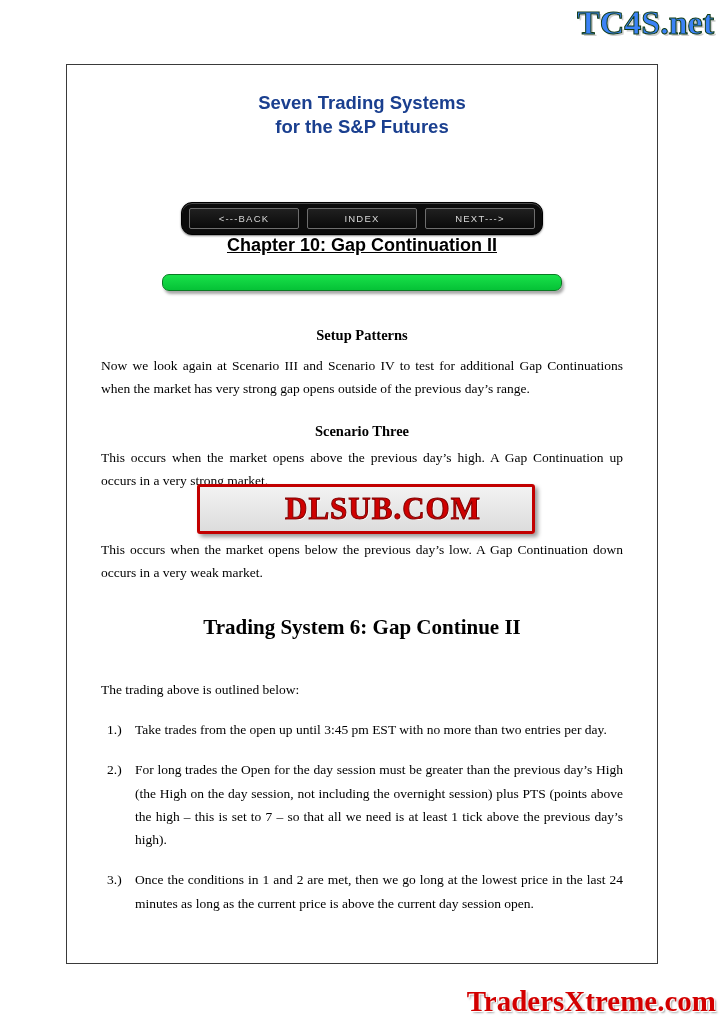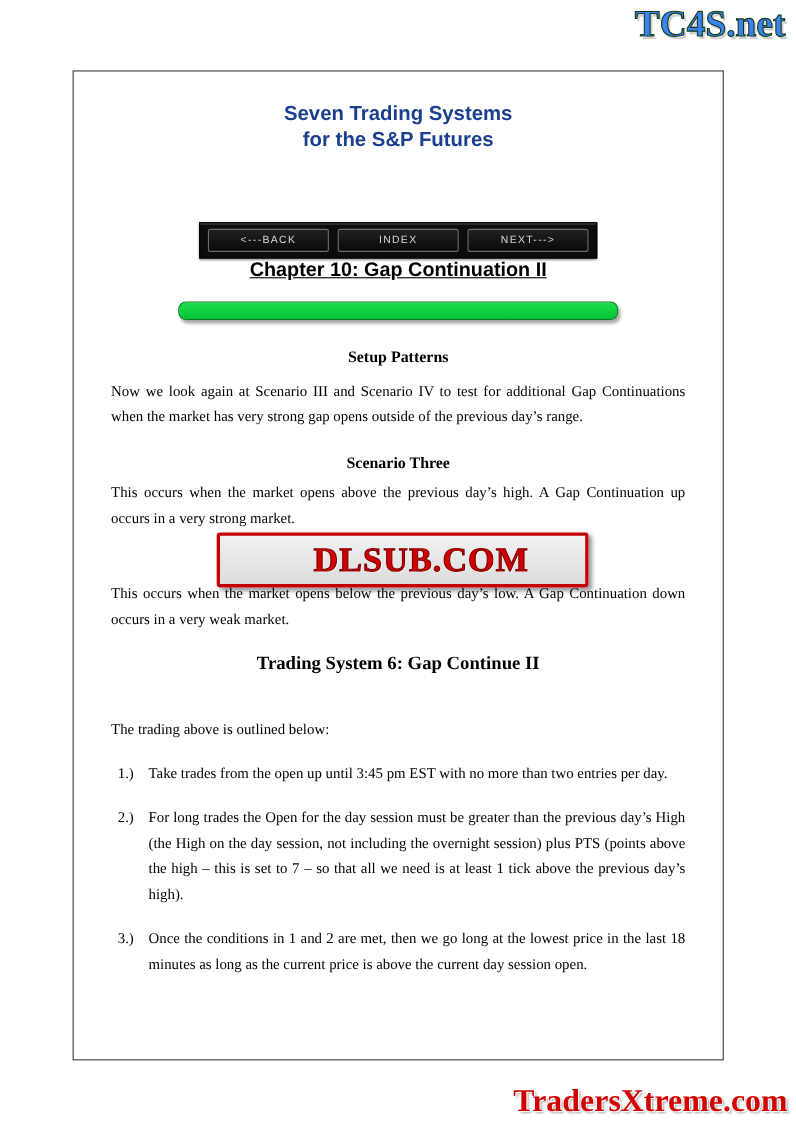--- a/index.html
+++ b/index.html
@@ -72,21 +72,21 @@
   }
 
   .nav-wrap {
     margin-top: 62px;
     display: flex;
     justify-content: center;
   }
   .nav-bar {
     background: #0c0c0c;
     border: 1px solid #000;
-    border-radius: 0;
+    border-radius: 11px;
     padding: 5px 7px;
     display: flex;
     gap: 8px;
     box-shadow: inset 0 1px 0 #4a4a4a, 0 1px 2px rgba(0,0,0,0.5);
   }
   .nav-btn {
     background: linear-gradient(#202020, #0a0a0a);
     border: 1px solid #6e6e6e;
     border-radius: 2px;
     color: #d8d8d8;
@@ -123,23 +123,23 @@
     box-shadow: 2px 3px 3px rgba(0,0,0,0.35);
   }
 
   .h-center {
     text-align: center;
     font-family: "Liberation Serif", serif;
     font-weight: bold;
     font-size: 14.5px;
     color: #000;
   }
-  .h-setup { margin-top: 26px; }
+  .h-setup { margin-top: 36px; }
   .h-scn   { margin-top: 22px; }
-  .h-sys   { margin-top: 18px; font-size: 17px; }
+  .h-sys   { margin-top: 30px; font-size: 21px; }
 
   p.body {
     margin: 10px 6px 0 6px;
     font-size: 13.5px;
     line-height: 1.74;
     text-align: justify;
     color: #000;
   }
   p.body.tight { margin-top: 6px; }
 
@@ -241,21 +241,21 @@
       <li>
         <span class="num">1.)</span>
         <span>Take trades from the open up until 3:45 pm EST with no more than two entries per day.</span>
       </li>
       <li>
         <span class="num">2.)</span>
         <span>For long trades the Open for the day session must be greater than the previous day’s High (the High on the day session, not including the overnight session) plus PTS (points above the high – this is set to 7 – so that all we need is at least 1 tick above the previous day’s high).</span>
       </li>
       <li>
         <span class="num">3.)</span>
-        <span>Once the conditions in 1 and 2 are met, then we go long at the lowest price in the last 18 minutes as long as the current price is above the current day session open.</span>
+        <span>Once the conditions in 1 and 2 are met, then we go long at the lowest price in the last 24 minutes as long as the current price is above the current day session open.</span>
       </li>
     </ol>
 
   </div>
 </div>
 
 <div class="stamp">
   <span>DLSUB.COM</span>
 </div>
 

